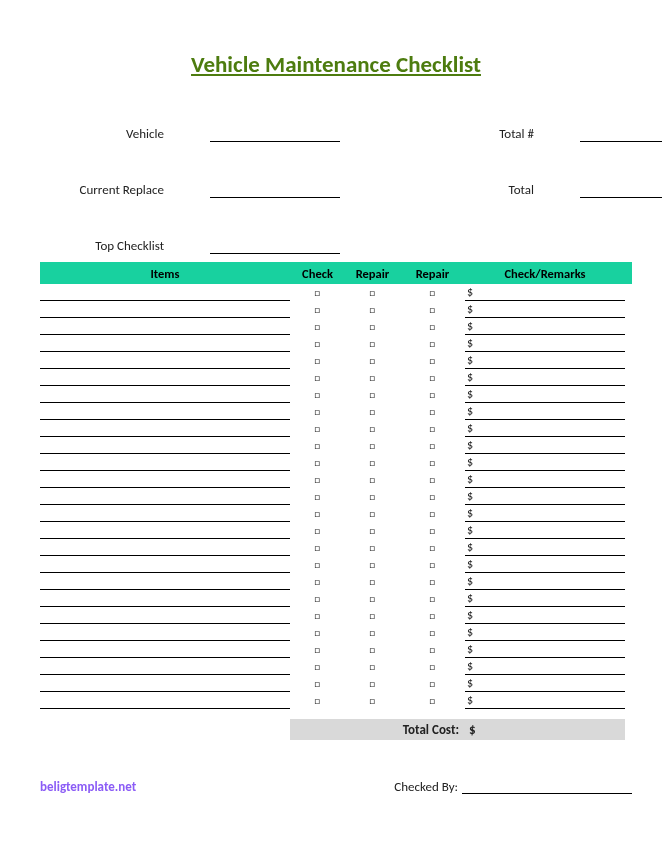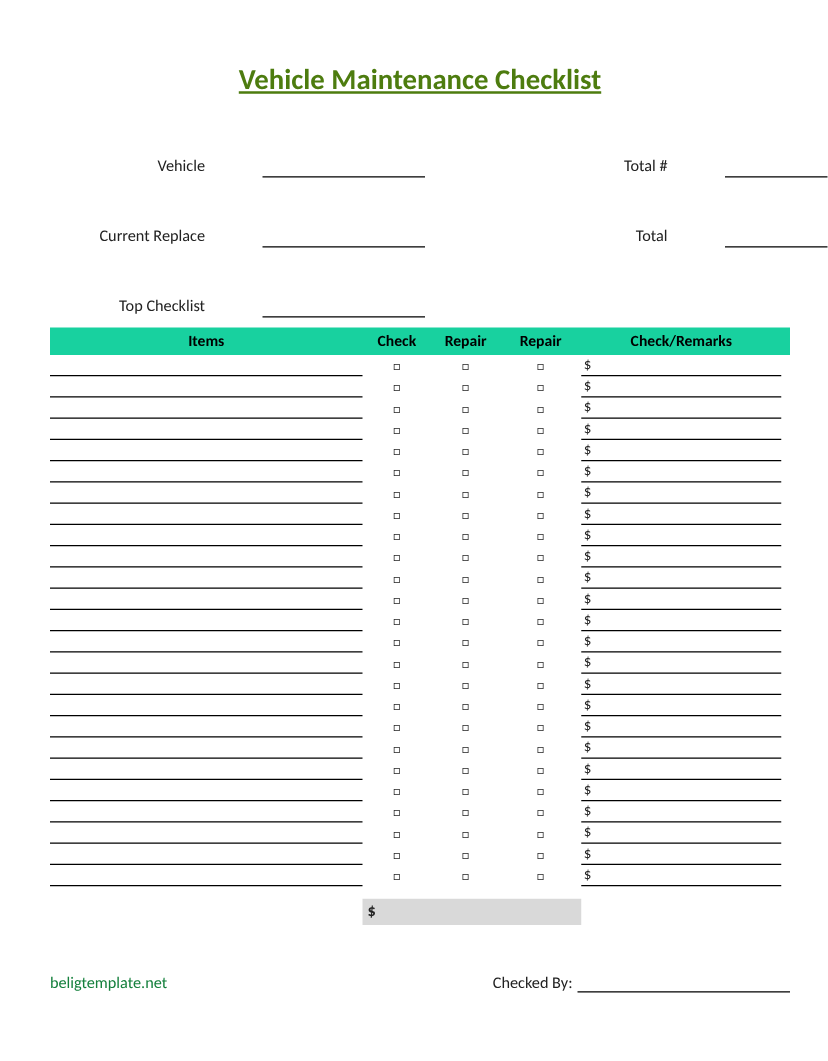--- a/index.html
+++ b/index.html
@@ -93,22 +93,22 @@
     position: absolute;
     bottom: 55px;
     left: 40px;
     right: 30px;
     display: flex;
     justify-content: space-between;
     align-items: flex-end;
     font-size: 13px;
   }
   .brand {
-    color: #15803d;
-    font-weight: 400;
+    color: #8b5cf6;
+    font-weight: 700;
   }
   .checked-wrap {
     display: flex;
     align-items: center;
   }
   .checked-line {
     border-bottom: 1px solid #000;
     width: 170px;
     height: 15px;
     margin-left: 4px;
@@ -321,20 +321,21 @@
         <div class="cell-item"></div>
         <div class="cell-check">□</div>
         <div class="cell-repair">□</div>
         <div class="cell-replace">□</div>
         <div class="cell-cost">$</div>
       </div>
     </div>
 
   <div class="total-row">
     <div></div>
+    <div class="total-label">Total Cost:</div>
     <div class="total-value">$</div>
   </div>
 </div>
 
 <div class="footer">
   <div class="brand">beligtemplate.net</div>
   <div class="checked-wrap">
     <span>Checked By:</span>
     <div class="checked-line"></div>
   </div>

